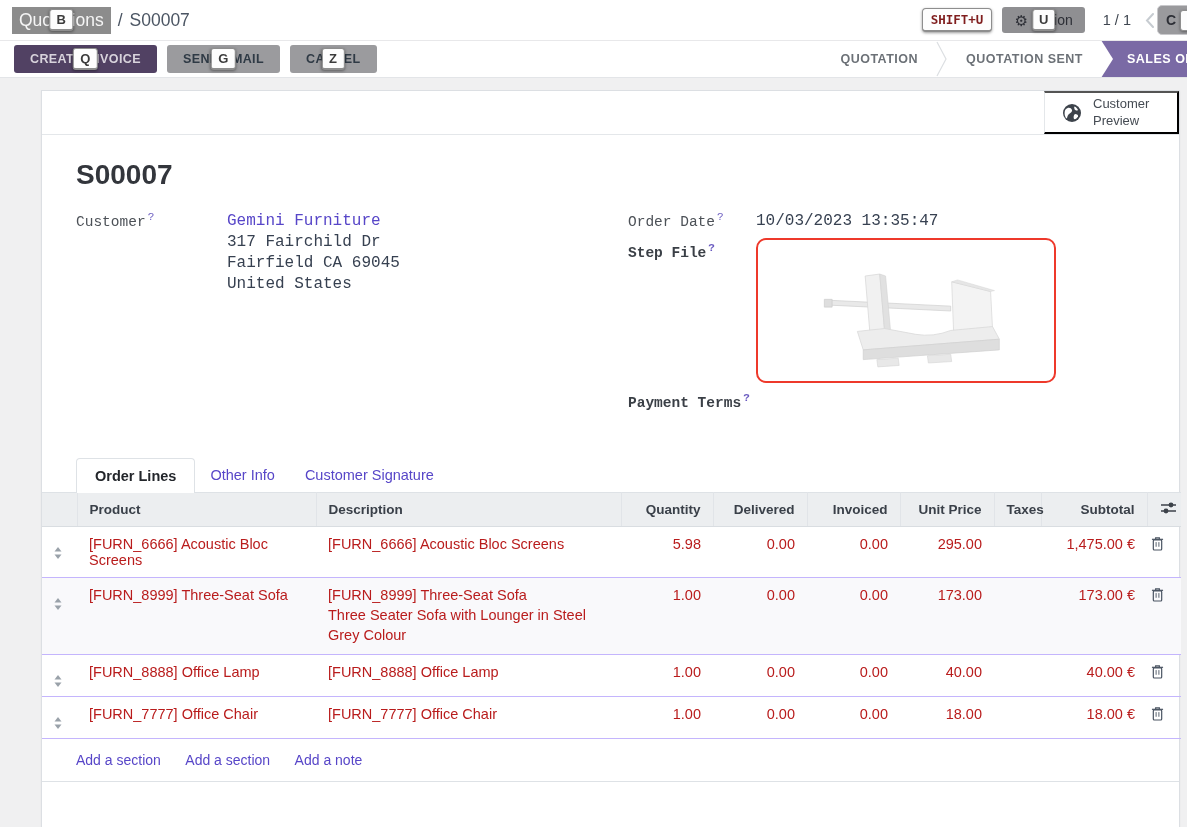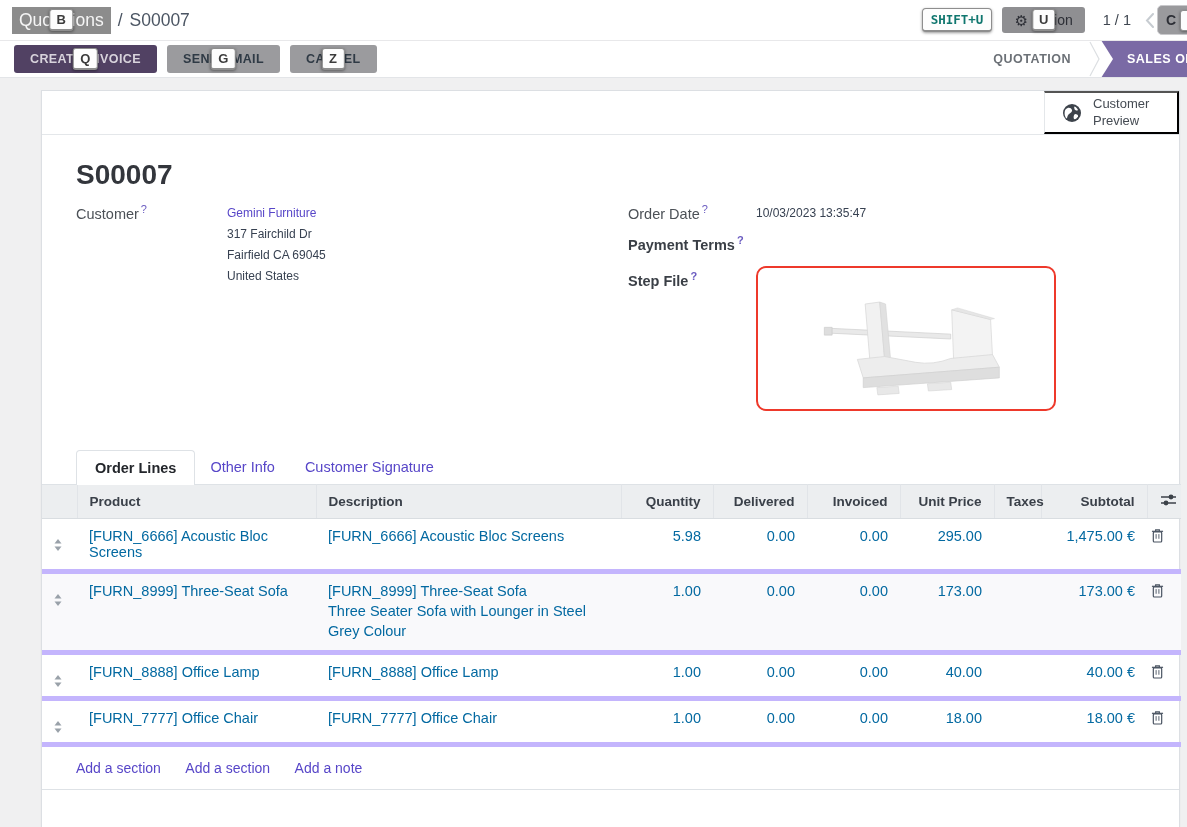--- a/index.html
+++ b/index.html
@@ -29,21 +29,21 @@
     position: absolute; top: 50%; left: 50%; transform: translate(-50%,-50%);
     background: #fdfdfd; border: 1px solid #8e8e8e; border-bottom-width: 2px;
     border-radius: 3px; padding: 0 6px; line-height: 19px;
     font-size: 13px; font-weight: 700; color: #3b3b3b;
     box-shadow: 0 1px 3px rgba(0,0,0,.4); white-space: nowrap; z-index: 3;
   }
   .key-combo-badge {
     background: #fdfdfd; border: 1px solid #8e8e8e; border-bottom-width: 2px;
     border-radius: 4px; padding: 3px 8px;
     font-family: "DejaVu Sans Mono", monospace; font-size: 12.5px; font-weight: 700;
-    color: #0f766e; box-shadow: 0 1px 3px rgba(0,0,0,.4);
+    color: #7f1d1d; box-shadow: 0 1px 3px rgba(0,0,0,.4);
   }
 
   .top-right { margin-left: auto; display: flex; align-items: center; gap: 10px; }
   .action-button {
     position: relative; background: #8f8f92; color: #2d2f36;
     border: none; border-radius: 3px; padding: 5px 12px;
     font-size: 14px; display: inline-flex; align-items: center; gap: 6px; cursor: pointer;
   }
   .gear-glyph { font-size: 15px; line-height: 1; color: #2d2f36; }
   .pager { font-size: 14.5px; color: #3f4650; margin-left: 8px; }
@@ -98,30 +98,30 @@
   .preview-button {
     display: flex; align-items: center; gap: 10px; padding: 0 20px 0 16px;
     border-left: 1px solid #e4e7ea; background: #fff; cursor: pointer;
     font-size: 13px; color: #454b53; line-height: 1.25; text-align: left;
   }
   .preview-label { width: 64px; }
 
   .sheet-body { padding: 0 40px 0 34px; }
   .record-title { margin-top: 24px; font-size: 28px; font-weight: 700; color: #33363c; }
 
-  .fields-grid { display: flex; margin-top: 12px; }
+  .fields-grid { display: flex; margin-top: 20px; font-family: Liberation Mono, monospace; }
   .fields-col-left { width: 552px; flex: none; }
   .fields-col-right { flex: 1; }
   .field-row { display: flex; margin-bottom: 9px; min-height: 22px; }
   .field-label { font-size: 14.5px; color: #4c5157; }
   .field-label.bold { font-weight: 700; color: #3a3f46; }
   .fields-col-left .field-label { width: 151px; flex: none; }
   .fields-col-right .field-label { width: 128px; flex: none; }
   .help-sup { color: #6a5bc0; font-size: 11px; vertical-align: super; margin-left: 2px; }
-  .field-value { font-size: 12px; color: #374151; line-height: 21px; }
+  .field-value { font-size: 16px; color: #374151; line-height: 21px; }
   .link { color: #5746c8; text-decoration: none; cursor: pointer; }
 
   .row-customer { margin-bottom: 22px; }
   .row-template { margin-bottom: 10px; }
   .row-payment { margin-bottom: 14px; }
 
   .step-file-box {
     width: 300px; height: 145px; border: 2.5px solid #ee392b; border-radius: 10px;
     background: #fff; display: flex; align-items: center; justify-content: center;
     cursor: pointer; margin-top: -4px;
@@ -141,22 +141,22 @@
 
   
   .lines-table { width: calc(100% + 74px); margin-left: -34px; margin-right: -40px;
     border-collapse: collapse; table-layout: fixed; }
   .lines-table thead th {
     background: #eceef0; border-top: 1px solid #dee2e6; border-bottom: 1px solid #d9dde1;
     border-right: 1px solid #e1e4e8; font-size: 13.5px; font-weight: 700; color: #3a4049;
     padding: 8px 12px; text-align: left; white-space: nowrap;
   }
   .lines-table thead th:last-child { border-right: none; }
-  .lines-table td { font-size: 14.5px; color: #0369a1; padding: 9px 12px;
-    border-bottom: 5px solid #c4b5fd; vertical-align: top; }
+  .lines-table td { font-size: 14.5px; color: #b91c1c; padding: 9px 12px;
+    border-bottom: 1px solid #c4b5fd; vertical-align: top; }
   .num { text-align: right; margin-top: 18px; }
   .lines-table thead th.num { text-align: right; }
   .col-handle { width: 35px; }
   .col-product { width: 239px; }
   .col-desc { width: 305px; }
   .col-qty { width: 92px; }
   .col-delivered { width: 94px; }
   .col-invoiced { width: 93px; }
   .col-unitprice { width: 94px; }
   .col-taxes { width: 47px; }
@@ -225,20 +225,21 @@
     <span class="hint-badge">Z</span>
   </button>
 
   <div class="statusbar">
     <span class="stage">QUOTATION</span>
     <span class="stage-sep">
       <svg width="12" height="36" viewBox="0 0 12 36">
           <path d="M1 1 L10 18 L1 35" stroke="#dcdfe2" stroke-width="1.2" fill="none"></path>
         </svg>
     </span>
+    <span class="stage">QUOTATION SENT</span>
     <span class="stage stage-active">SALES ORDER</span>
   </div>
 </div>
 
 <div class="sheet">
 
   <div class="sheet-topstrip">
     <button class="preview-button">
       <svg width="22" height="22" viewBox="0 0 22 22">
         <circle cx="11" cy="11" r="9" fill="#3d434b"></circle>
@@ -268,45 +269,45 @@
           </span>
         </div>
       </div>
 
       <div class="fields-col-right">
         <div class="field-row">
           <span class="field-label">
             <span>Order Date</span><sup class="help-sup">?</sup>
           </span>
           <span class="field-value">10/03/2023 13:35:47</span>
-        </div>
-        <div class="field-row row-payment">
-          <span class="field-label bold">
-            <span>Payment Terms</span><sup class="help-sup">?</sup>
-          </span>
-          <span class="field-value"></span>
         </div>
         <div class="field-row">
           <span class="field-label bold">
             <span>Step File</span><sup class="help-sup">?</sup>
           </span>
           <span class="step-file-box">
             <svg width="296" height="140" viewBox="0 0 300 144">
               <polygon points="72,61 196,67 196,72 72,66" fill="#e9e9e9" stroke="#cfcfcf" stroke-width="0.7"></polygon>
               <polygon points="66,60 74,60 74,68 66,68" fill="#dedede" stroke="#cccccc" stroke-width="0.7"></polygon>
               <polygon points="108,36 123,34 128,93 113,96" fill="#f1f1f1" stroke="#d8d8d8" stroke-width="0.8"></polygon>
               <polygon points="123,34 128,93 134,91 129,36" fill="#e1e1e1" stroke="#d2d2d2" stroke-width="0.6"></polygon>
               <polygon points="197,42 237,52 239,90 199,94" fill="#f3f3f3" stroke="#dadada" stroke-width="0.8"></polygon>
               <polygon points="197,42 203,40 241,51 237,52" fill="#e6e6e6" stroke="#d6d6d6" stroke-width="0.5"></polygon>
               <path d="M128,90 L160,96 Q178,99 196,92 L239,88 L246,101 L106,112 L100,93 Z" fill="#ededed" stroke="#d8d8d8" stroke-width="0.8"></path>
               <polygon points="106,112 246,101 246,112 106,122" fill="#dedede" stroke="#d0d0d0" stroke-width="0.7"></polygon>
               <polygon points="120,122 142,120.5 143,128 121,129.5" fill="#e8e8e8" stroke="#d4d4d4" stroke-width="0.6"></polygon>
               <polygon points="172,118 196,116.5 197,124 173,125.5" fill="#e8e8e8" stroke="#d4d4d4" stroke-width="0.6"></polygon>
             </svg>
           </span>
+        </div>
+        <div class="field-row row-payment">
+          <span class="field-label bold">
+            <span>Payment Terms</span><sup class="help-sup">?</sup>
+          </span>
+          <span class="field-value"></span>
         </div>
       </div>
     </div>
 
     <div class="tabs">
       <span class="tab tab-active">Order Lines</span>
       <span class="tab tab-link">Other Info</span>
       <span class="tab tab-link">Customer Signature</span>
     </div>
 

